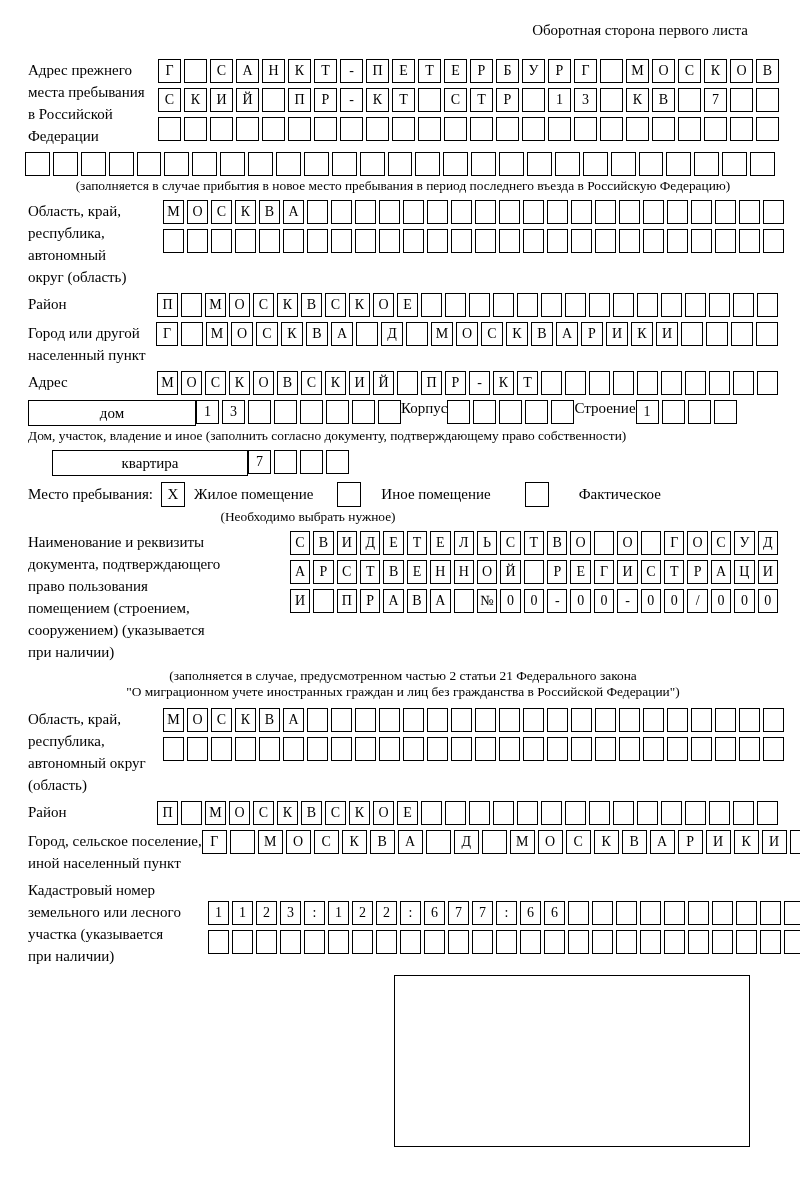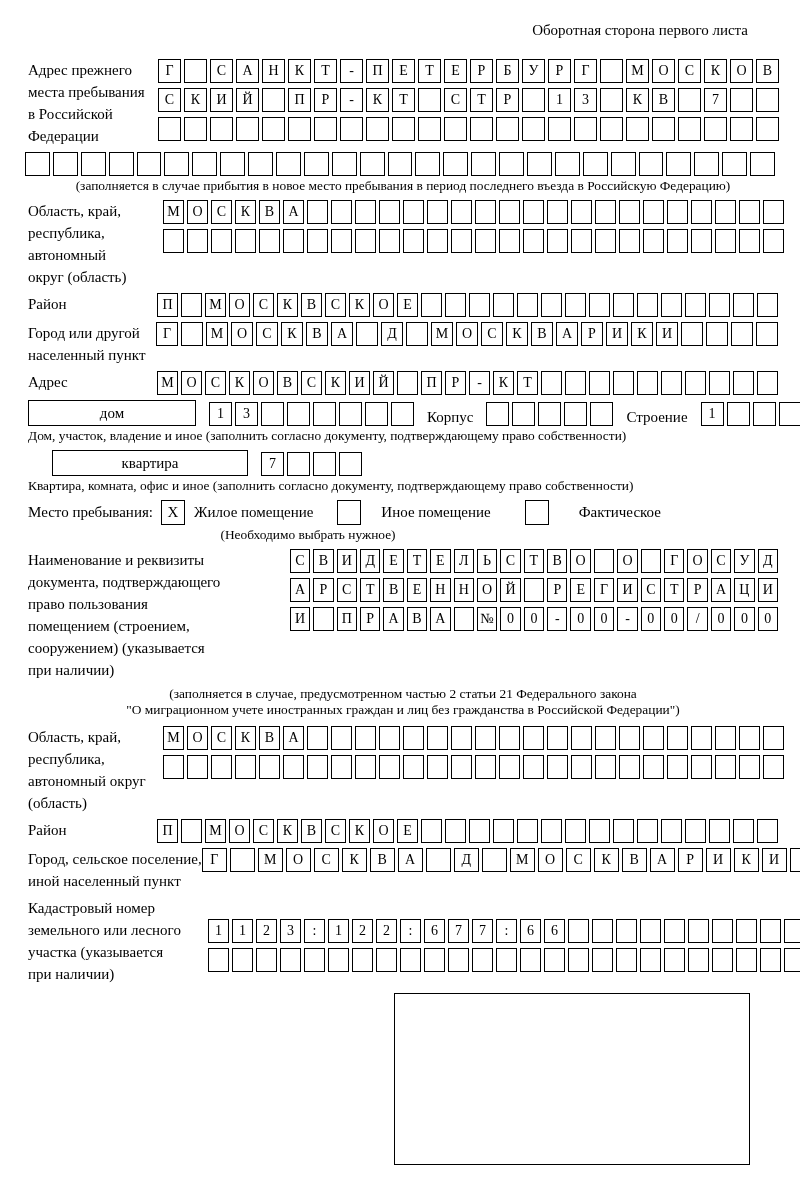--- a/index.html
+++ b/index.html
@@ -21,21 +21,21 @@
   .k8 .cell,.k5 .cell,.k4 .cell{width:23px;}
   .stack{display:flex;flex-direction:column;gap:5px;margin-left:auto;}
   .frow{display:flex;align-items:flex-start;margin-bottom:5px;}
   .frow .cells{margin-left:auto;}
   .flabel{font-size:15px;line-height:22px;white-space:pre-line;flex:none;}
   .caption{font-size:13.4px;margin:2px 0 6px 0;}
   .caption.center{text-align:center;}
   .sec-title{font-weight:bold;text-align:center;font-size:15.5px;margin:6px 0 6px 0;}
   .mt22{margin-top:22px;}
   
-  .inlinerow{display:flex;align-items:flex-end;gap:13px;margin:2px 0 2px 0;}
+  .inlinerow{display:flex;align-items:flex-start;gap:0;margin:2px 0 2px 0;}
   .labelbox{box-sizing:border-box;border:1.5px solid #000;height:26px;display:flex;
             align-items:center;justify-content:center;font-size:15px;flex:none;}
   .bx-dom{width:168px;}
   .bx-kv{width:196px;margin-left:24px;}
   .inline-label{font-size:15px;flex:none;}
   
   .chkrow{display:flex;align-items:center;font-size:15px;margin:6px 0 2px 0;}
   .chk{box-sizing:border-box;width:24px;height:25px;border:1.5px solid #000;flex:none;
        display:flex;align-items:center;justify-content:center;font-size:15px;}
   
@@ -360,21 +360,20 @@
 
   <div class="inlinerow">
     <div class="labelbox bx-kv">квартира</div>
     <div class="cells b1 k4">
         <span class="cell">7</span>
         <span class="cell"></span>
         <span class="cell"></span>
         <span class="cell"></span>
       </div>
   </div>
-  <div class="caption">Квартира, комната, офис и иное (заполнить согласно документу, подтверждающему право собственности)</div>
 
   <div class="chkrow">
     <span>Место пребывания:</span>
     <span class="chk" style="margin-left:8px">X</span>
     <span style="margin-left:9px">Жилое помещение</span>
     <span class="chk" style="margin-left:24px"></span>
     <span style="margin-left:20px">Иное помещение</span>
     <span class="chk" style="margin-left:34px"></span>
     <span style="margin-left:30px">Фактическое</span>
   </div>

